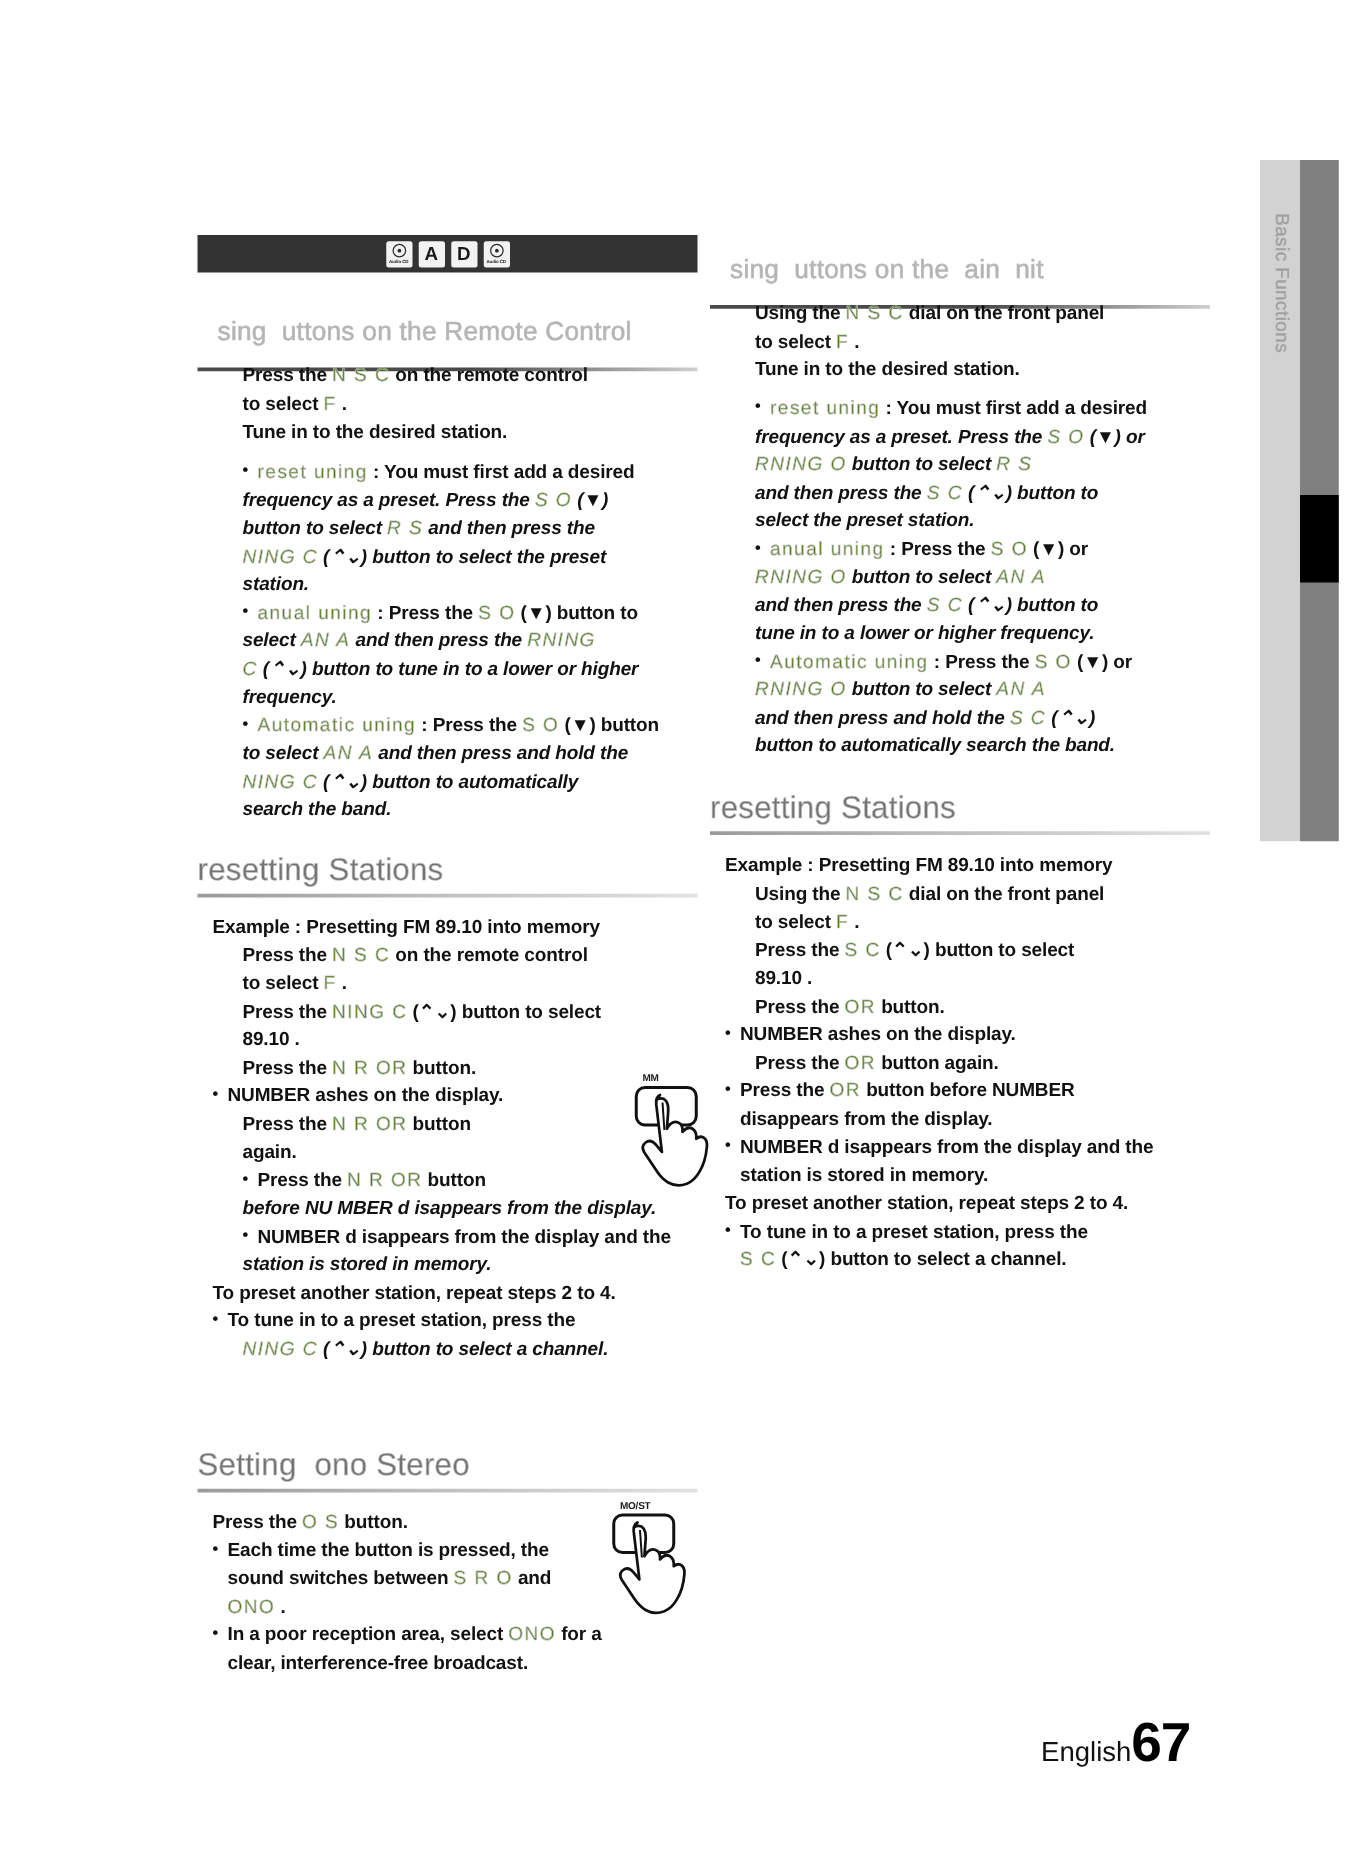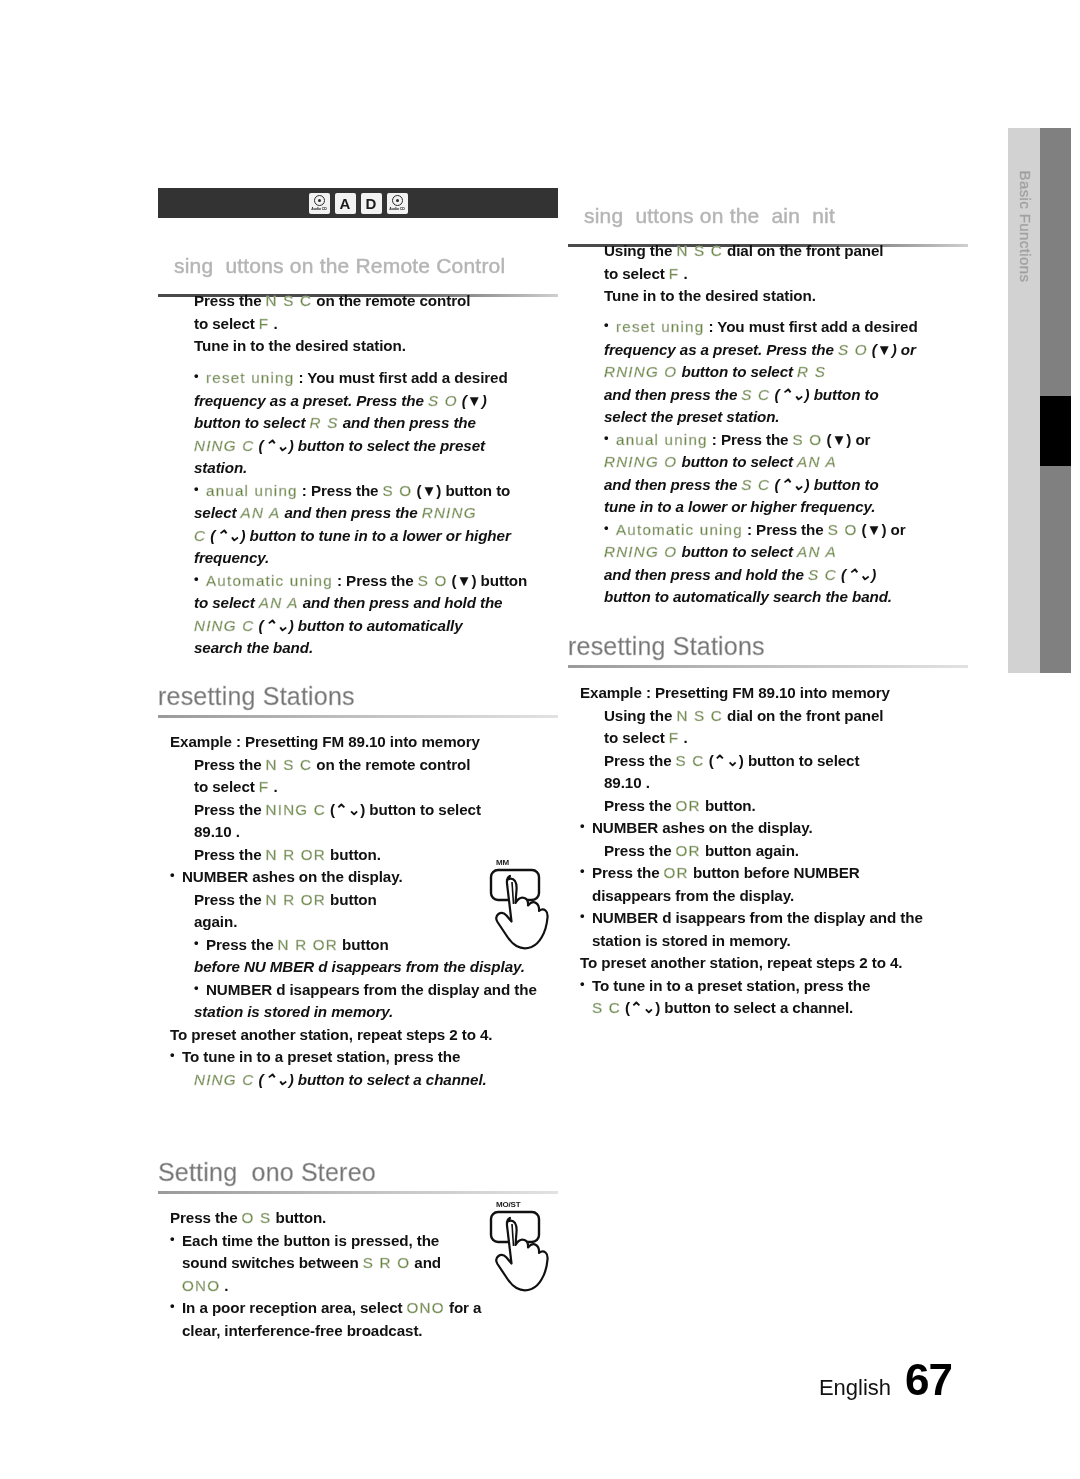--- a/index.html
+++ b/index.html
@@ -203,24 +203,23 @@
     font-weight: bold;
     color: #1b1b1b;
     letter-spacing: -0.2px;
   }
   .hand-fig svg { position: absolute; left: 0; top: 0; }
 
   
   #footer {
     position: absolute;
     right: 128px;
-    bottom: 74px;
+    bottom: 59px;
     display: flex;
     align-items: baseline;
-    gap: 14px;
   }
   #footer .lang {
     font-size: 22px;
     color: #111;
     letter-spacing: 0px;
   }
   #footer .pageno {
     font-size: 44px;
     font-weight: bold;
     color: #000;
@@ -340,21 +339,21 @@
   <p class="indent2">before NU  MBER d  isappears from the display.</p>
   <p class="bullet">NUMBER d   isappears from the display and the</p>
   <p class="indent2">station is stored in memory.</p>
   <p class="noind">To preset another station, repeat steps 2 to 4.</p>
   <p class="bullet-tight">To tune in to a preset station, press the</p>
   <p class="indent2">
     <span class="ghost">NING C</span><span>   (⌃⌄) button  to select a channel.</span>
   </p>
 </div>
 
-<div class="hand-fig" style="left:474px; top:858px;">
+<div class="hand-fig" style="left:492px; top:858px;">
   <div class="btn-cap">MM</div>
   <svg width="104" height="112" viewBox="0 0 104 112">
     <rect x="17" y="12" width="48" height="30" rx="7" ry="7" fill="#ffffff" stroke="#111" stroke-width="2.4"></rect>
     <path d="M33 22 q5 -3 8 1 q2 3 1.5 9 l-1 13 q4 -7 9 -5 q4 1.5 3.5 7.5 q4 -5 8 -2.5 q3.5 2.2 3 8 q3.5 -3 6.5 -0.5 q2.5 2 2 7 q-1 12 -6 20 q-4 7 -10 9.5 q-8 3 -15 -1 q-5 -3 -9 -9 l-10 -15 q-3 -5 1 -8 q4 -3 8 1.5 l5 6 l-4.5 -38 q-0.5 -6 3 -7.5 z" fill="#ffffff" stroke="#111" stroke-width="2.2" stroke-linejoin="round"></path>
     <path d="M38 24 l1.5 22" fill="none" stroke="#111" stroke-width="1.6"></path>
   </svg>
 </div>
 
 <div class="head-block" style="left:158px; top:1158px;">
   <h2 class="big-head">Setting  ono Stereo</h2>

